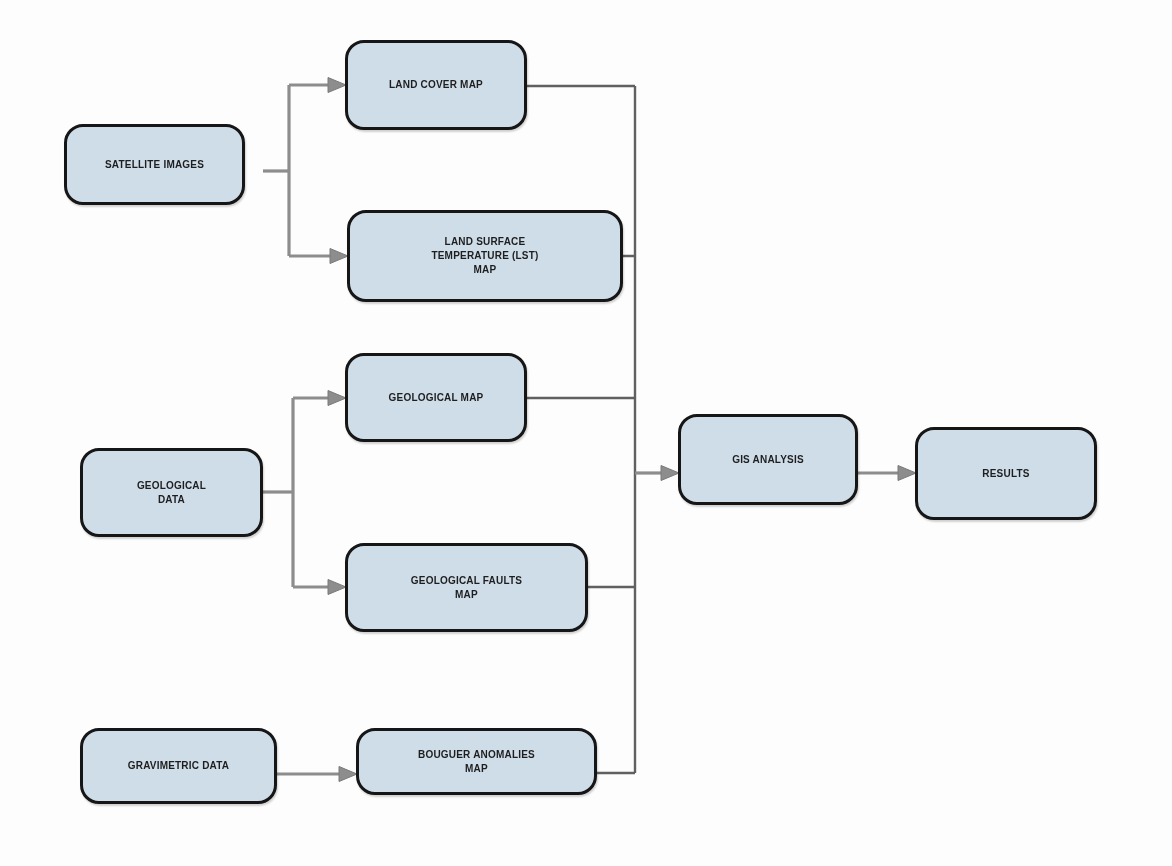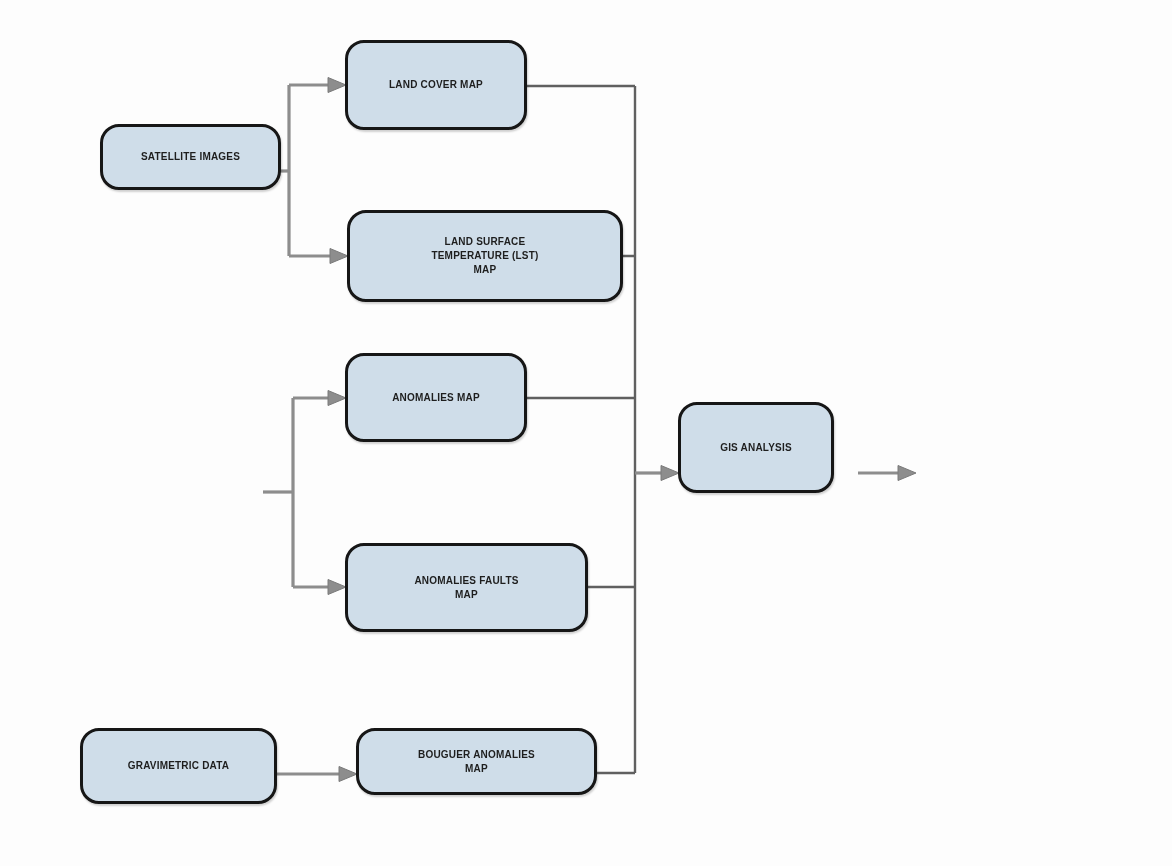--- a/index.html
+++ b/index.html
@@ -103,51 +103,58 @@
       <path class="branch" d="M635 473 H662"></path>
       <polygon class="head" points="679,473 661,465.5 661,480.5"></polygon>
     </g>
 
     <g>
       <path class="branch" d="M858 473 H898"></path>
       <polygon class="head" points="916,473 898,465.5 898,480.5"></polygon>
     </g>
   </svg>
 
-  <div class="node" style="left:100px;  top:124px; width:181px; height:66px">
+  <div class="node" style="left:64px;  top:124px; width:181px; height:81px">
     <span class="node-label">SATELLITE IMAGES</span>
   </div>
 
   <div class="node" style="left:345px; top:40px;  width:182px; height:90px">
     <span class="node-label">LAND COVER MAP</span>
   </div>
 
   <div class="node" style="left:347px; top:210px; width:276px; height:92px">
     <span class="node-label">LAND SURFACE
 TEMPERATURE (LST)
 MAP</span>
   </div>
 
   <div class="node" style="left:345px; top:353px; width:182px; height:89px">
-    <span class="node-label">ANOMALIES MAP</span>
+    <span class="node-label">GEOLOGICAL MAP</span>
   </div>
 
+  <div class="node" style="left:80px;  top:448px; width:183px; height:89px">
+    <span class="node-label">GEOLOGICAL
+DATA</span>
+  </div>
 
   <div class="node" style="left:345px; top:543px; width:243px; height:89px">
-    <span class="node-label">ANOMALIES FAULTS
+    <span class="node-label">GEOLOGICAL FAULTS
 MAP</span>
   </div>
 
   <div class="node" style="left:80px;  top:728px; width:197px; height:76px">
     <span class="node-label">GRAVIMETRIC DATA</span>
   </div>
 
   <div class="node" style="left:356px; top:728px; width:241px; height:67px">
     <span class="node-label">BOUGUER ANOMALIES
 MAP</span>
   </div>
 
-  <div class="node" style="left:678px; top:402px; width:156px; height:91px">
+  <div class="node" style="left:678px; top:414px; width:180px; height:91px">
     <span class="node-label">GIS ANALYSIS</span>
   </div>
 
+  <div class="node" style="left:915px; top:427px; width:182px; height:93px">
+    <span class="node-label">RESULTS</span>
+  </div>
 
 </div>
 
 </body></html>

